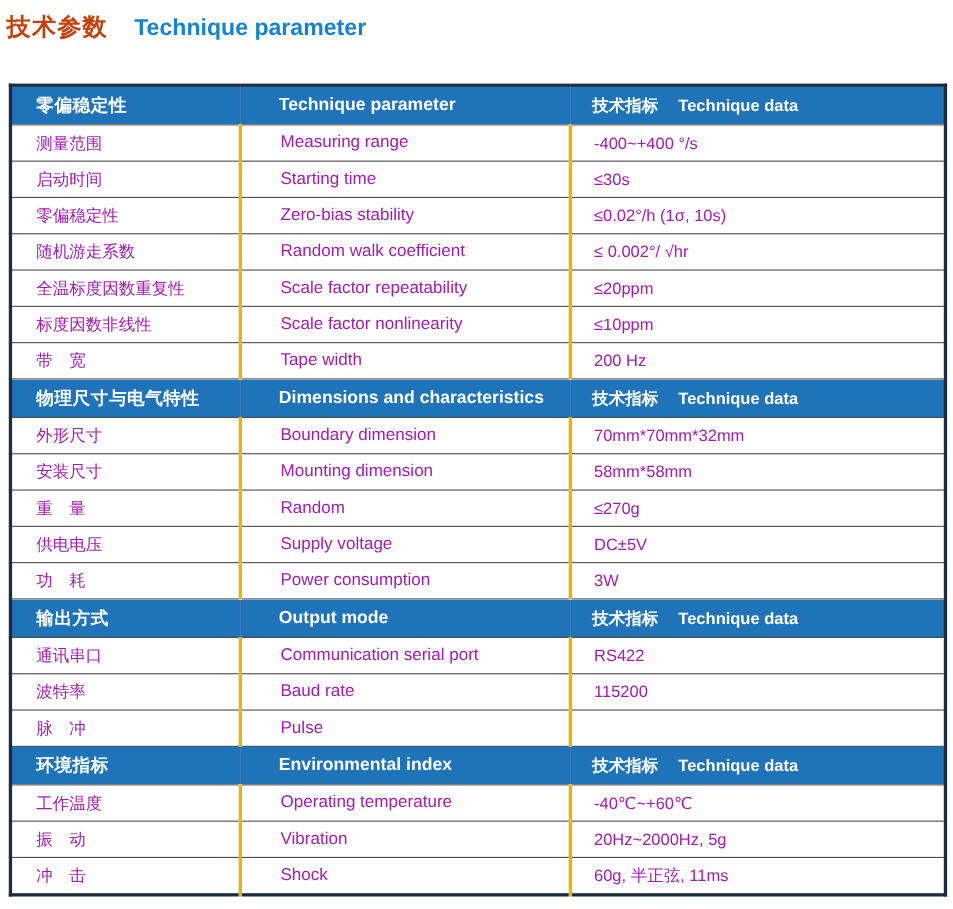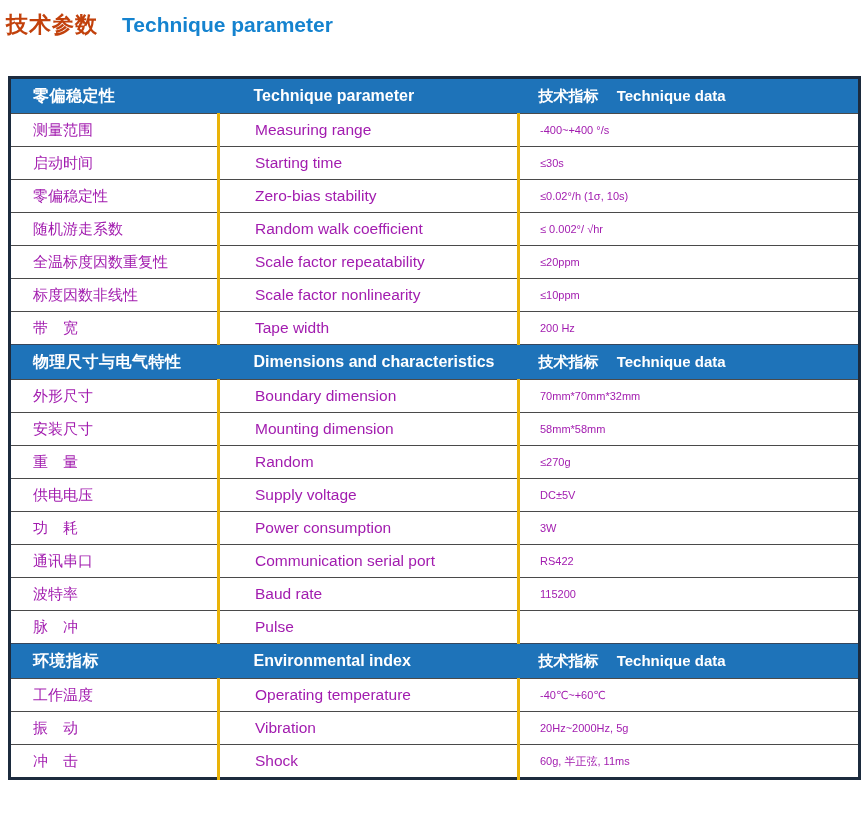--- a/index.html
+++ b/index.html
@@ -52,21 +52,21 @@
   tr.data td {
     height: 32px;
     border-top: 1px solid #4a4a4a;
     color: #a21caf;
   }
   tr.data td.c2, tr.data td.c3 {
     border-left: 3px solid #eab308;
   }
   td.c1 { padding-left: 22px; font-size: 15px; }
   td.c2 { padding-left: 35px; font-size: 15.5px; }
-  td.c3 { padding-left: 20px; font-size: 11px; }
+  td.c3 { padding-left: 20px; font-size: 15px; }
   tr.sec td {
     height: 34px;
     background: #1e73b9;
     color: #ffffff;
     font-weight: bold;
     border-top: 1px solid #36465c;
     border-left: none;
   }
   tr.sec td.c1 { font-size: 16px; letter-spacing: 0.5px; }
   tr.sec td.c2 { font-size: 16px; }
@@ -162,20 +162,28 @@
         <td class="c1">供电电压</td>
         <td class="c2">Supply voltage</td>
         <td class="c3">DC±5V</td>
       </tr>
       <tr class="data">
         <td class="c1">功　耗</td>
         <td class="c2">Power consumption</td>
         <td class="c3">3W</td>
       </tr>
 
+      <tr class="sec">
+        <td class="c1">输出方式</td>
+        <td class="c2">Output mode</td>
+        <td class="c3">
+          <span class="hdr-zh">技术指标</span>
+          <span class="hdr-en">Technique data</span>
+        </td>
+      </tr>
       <tr class="data">
         <td class="c1">通讯串口</td>
         <td class="c2">Communication serial port</td>
         <td class="c3">RS422</td>
       </tr>
       <tr class="data">
         <td class="c1">波特率</td>
         <td class="c2">Baud rate</td>
         <td class="c3">115200</td>
       </tr>

